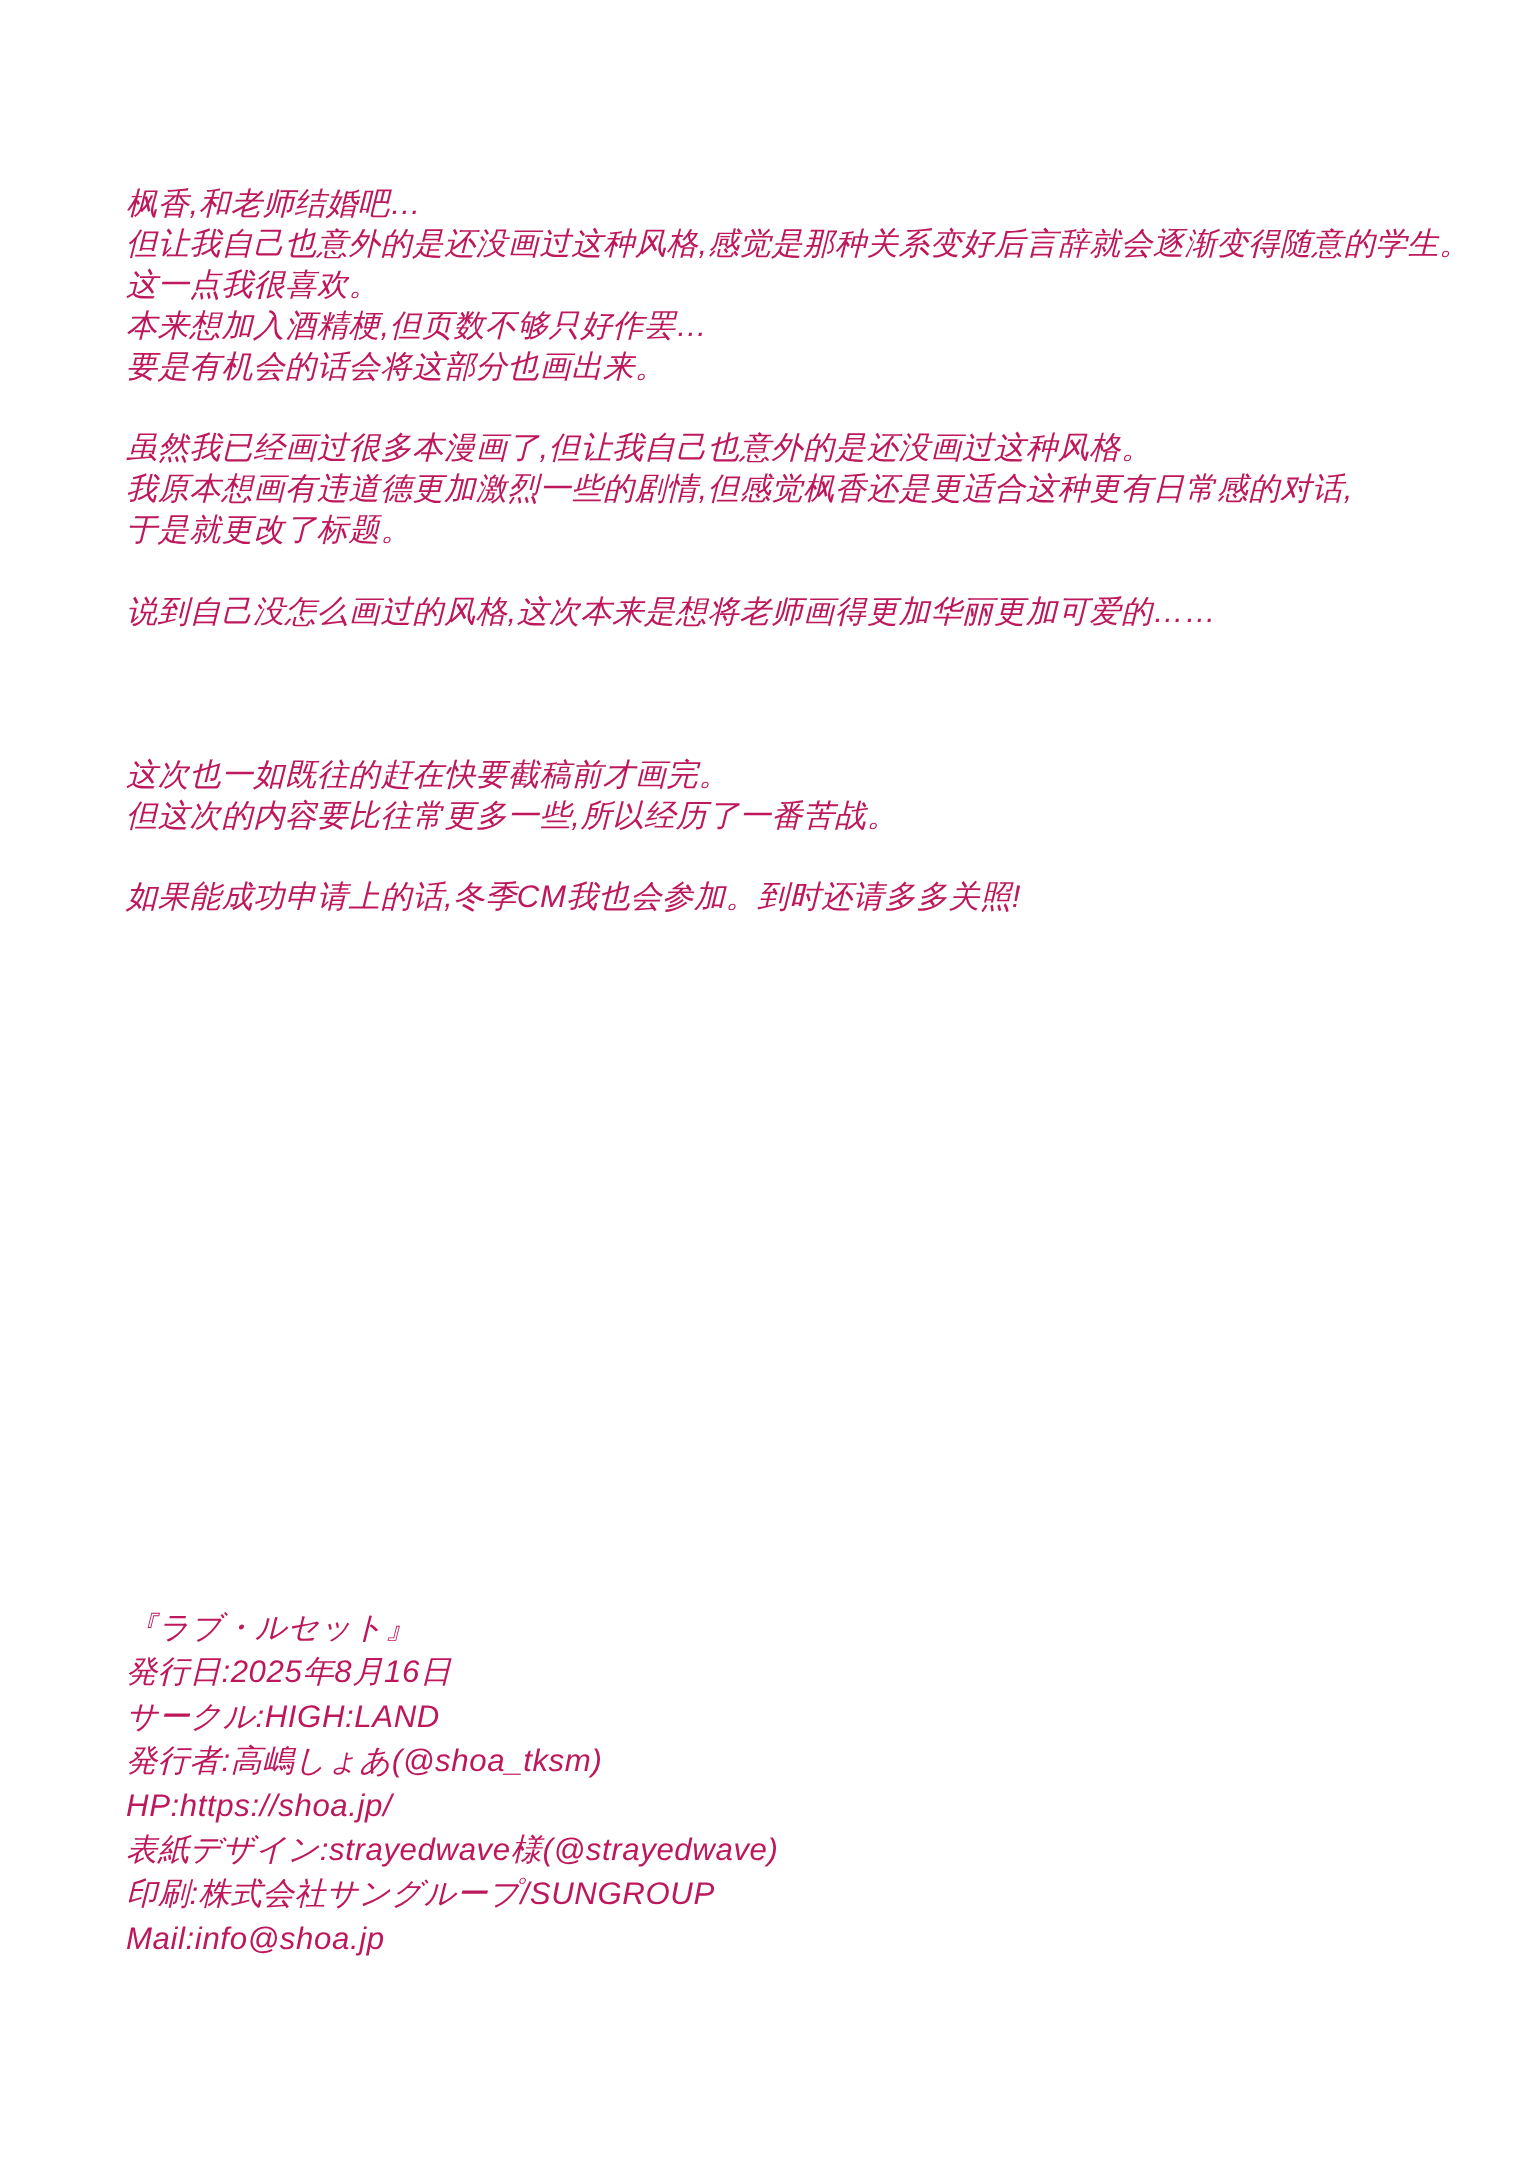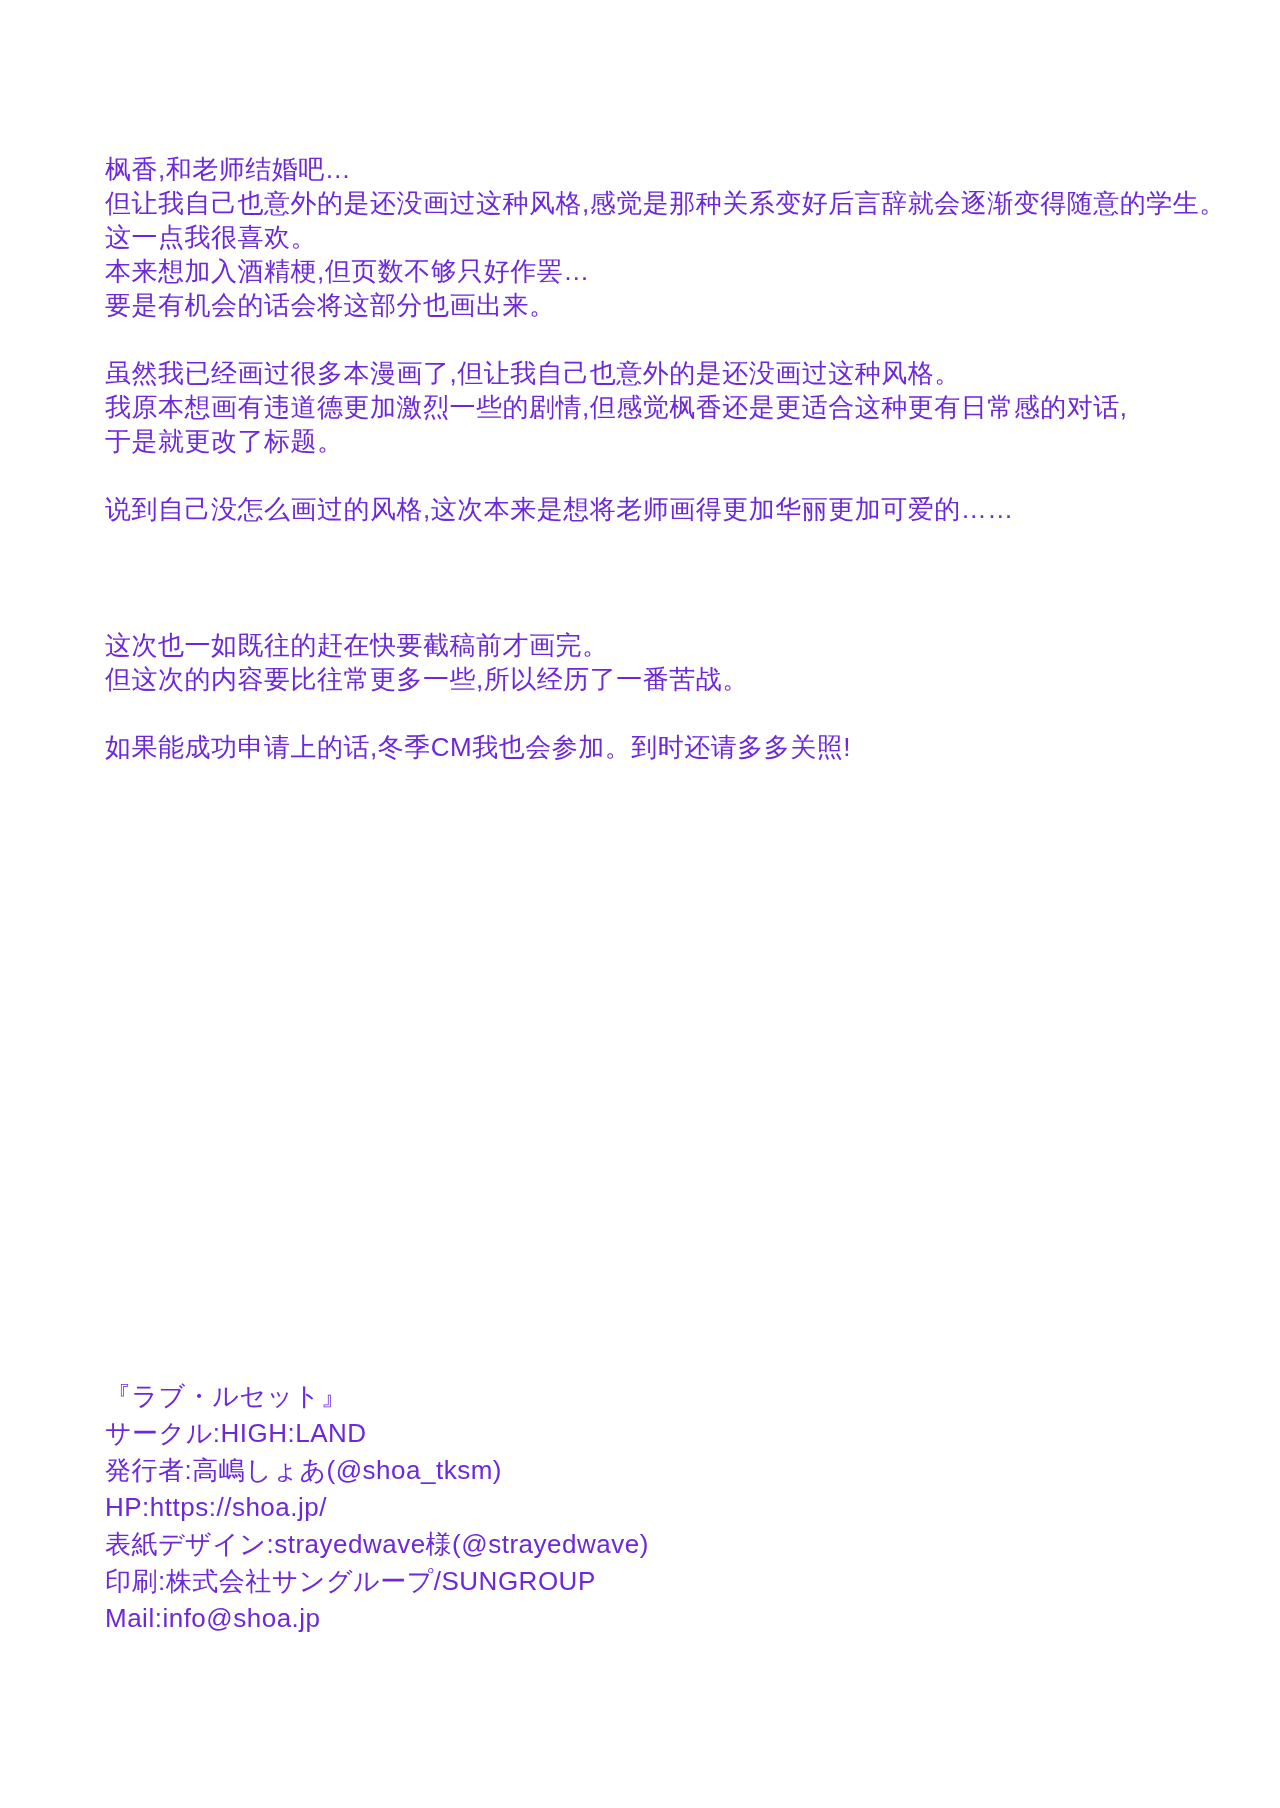--- a/index.html
+++ b/index.html
@@ -25,44 +25,45 @@
     font-weight: 500;
     letter-spacing: 0.5px;
     white-space: nowrap;
   }
   .afterword p.para {
     margin: 0 0 34px 0;
   }
   .colophon {
     position: absolute;
     left: 105px;
-    top: 1378px;
+    top: 1338px;
     font-size: 26px;
     line-height: 37px;
     font-weight: 500;
     letter-spacing: 0.5px;
     white-space: nowrap;
   }
   .colophon .colophon-line {
     display: block;
   }
 </style>
 </head>
 <body>
 
-<div class="page" style="background: rgb(255, 255, 255); color: #6d28d9;">
+<div class="page" style="background: rgb(255, 255, 255); color: #be185d; font-style: italic;">
   <div class="afterword" id="afterword">
       <p class="para"><span>枫香,和老师结婚吧…</span><br><span>但让我自己也意外的是还没画过这种风格,感觉是那种关系变好后言辞就会逐渐变得随意的学生。</span><br><span>这一点我很喜欢。</span><br><span>本来想加入酒精梗,但页数不够只好作罢…</span><br><span>要是有机会的话会将这部分也画出来。</span><br></p>
       <p class="para"><span>虽然我已经画过很多本漫画了,但让我自己也意外的是还没画过这种风格。</span><br><span>我原本想画有违道德更加激烈一些的剧情,但感觉枫香还是更适合这种更有日常感的对话,</span><br><span>于是就更改了标题。</span><br></p>
       <p class="para"><span>说到自己没怎么画过的风格,这次本来是想将老师画得更加华丽更加可爱的……</span><br><br><br></p>
       <p class="para"><span>这次也一如既往的赶在快要截稿前才画完。</span><br><span>但这次的内容要比往常更多一些,所以经历了一番苦战。</span><br></p>
       <p class="para"><span>如果能成功申请上的话,冬季CM我也会参加。到时还请多多关照!</span><br></p>
     </div>
   <div class="colophon" id="colophon">
       <span class="colophon-line">『ラブ・ルセット』</span>
+      <span class="colophon-line">発行日:2025年8月16日</span>
       <span class="colophon-line">サークル:HIGH:LAND</span>
       <span class="colophon-line">発行者:高嶋しょあ(@shoa_tksm)</span>
       <span class="colophon-line">HP:https://shoa.jp/</span>
       <span class="colophon-line">表紙デザイン:strayedwave様(@strayedwave)</span>
       <span class="colophon-line">印刷:株式会社サングループ/SUNGROUP</span>
       <span class="colophon-line">Mail:info@shoa.jp</span>
     </div>
 </div>
 
 </body></html>

